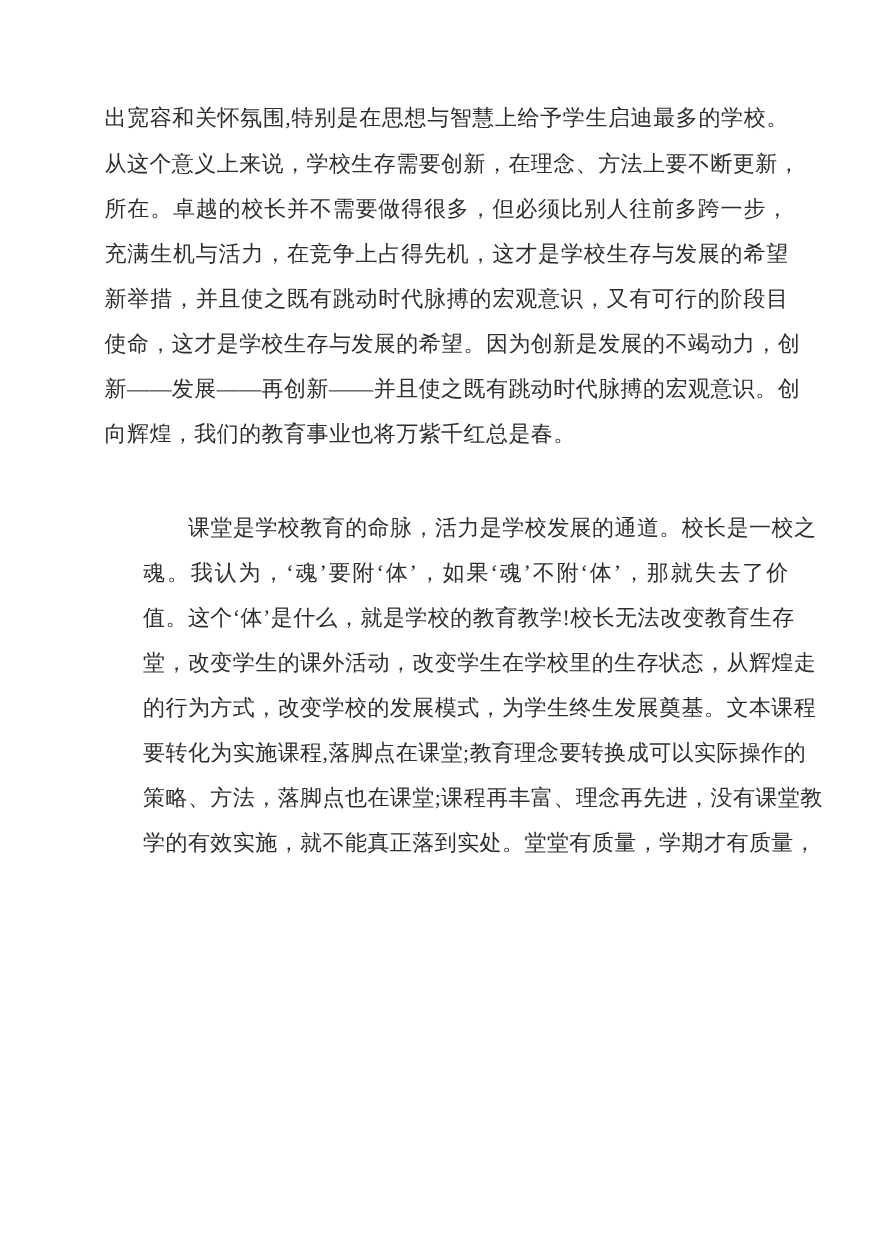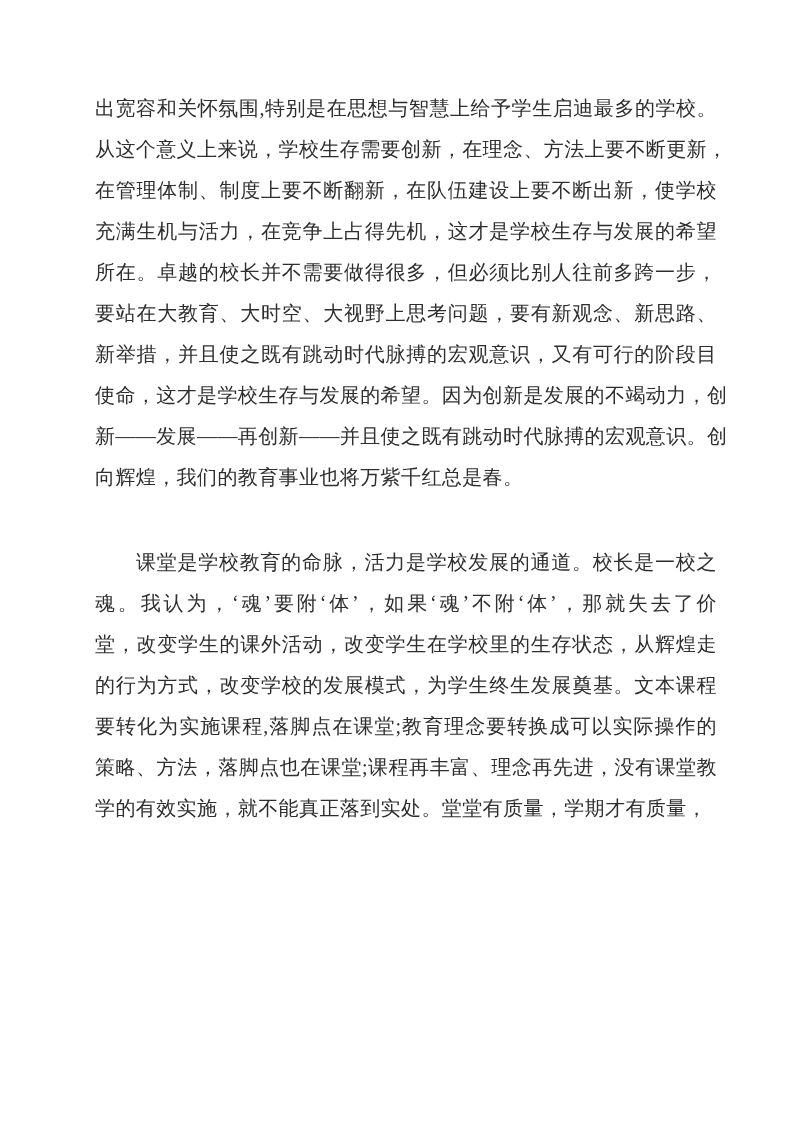--- a/index.html
+++ b/index.html
@@ -18,20 +18,21 @@
     padding: 88px 76px 0 95px;
   }
   .text-block {
     width: 622px;
   }
   .paragraph {
     margin: 0;
   }
   .paragraph + .paragraph {
     margin-top: 44px;
+    margin-left: 35px;
   }
   .line {
     font-family: "Liberation Serif", "DejaVu Serif", serif;
     font-size: 20px;
     height: 41px;
     line-height: 41px;
     white-space: nowrap;
     text-align: justify;
     text-align-last: justify;
     text-justify: inter-character;
@@ -45,32 +46,31 @@
   }
 </style>
 </head>
 <body>
 
 <div class="page" style="background: rgb(255, 255, 255);">
   <div class="text-block" style="color: rgb(46, 46, 46);">
       <div class="paragraph">
         <div class="line">出宽容和关怀氛围,特别是在思想与智慧上给予学生启迪最多的学校。</div>
         <div class="line">从这个意义上来说，学校生存需要创新，在理念、方法上要不断更新，</div>
-        <div class="line">在管理体制、制度上要不断翻新，在队伍建设上要不断出新，使学校</div>
+        <div class="line">所在。卓越的校长并不需要做得很多，但必须比别人往前多跨一步，</div>
         <div class="line">充满生机与活力，在竞争上占得先机，这才是学校生存与发展的希望</div>
-        <div class="line">所在。卓越的校长并不需要做得很多，但必须比别人往前多跨一步，</div>
-        <div class="line">要站在大教育、大时空、大视野上思考问题，要有新观念、新思路、</div>
         <div class="line">新举措，并且使之既有跳动时代脉搏的宏观意识，又有可行的阶段目</div>
         <div class="line">使命，这才是学校生存与发展的希望。因为创新是发展的不竭动力，创</div>
         <div class="line">新——发展——再创新——并且使之既有跳动时代脉搏的宏观意识。创</div>
         <div class="line last">向辉煌，我们的教育事业也将万紫千红总是春。</div>
       </div>
       <div class="paragraph">
         <div class="line indent">课堂是学校教育的命脉，活力是学校发展的通道。校长是一校之</div>
         <div class="line">魂。我认为，‘魂’要附‘体’，如果‘魂’不附‘体’，那就失去了价</div>
+        <div class="line">值。这个‘体’是什么，就是学校的教育教学!校长无法改变教育生存</div>
         <div class="line">堂，改变学生的课外活动，改变学生在学校里的生存状态，从辉煌走</div>
         <div class="line">的行为方式，改变学校的发展模式，为学生终生发展奠基。文本课程</div>
         <div class="line">要转化为实施课程,落脚点在课堂;教育理念要转换成可以实际操作的</div>
         <div class="line">策略、方法，落脚点也在课堂;课程再丰富、理念再先进，没有课堂教</div>
         <div class="line last">学的有效实施，就不能真正落到实处。堂堂有质量，学期才有质量，</div>
       </div>
     </div>
 </div>
 
 </body></html>

